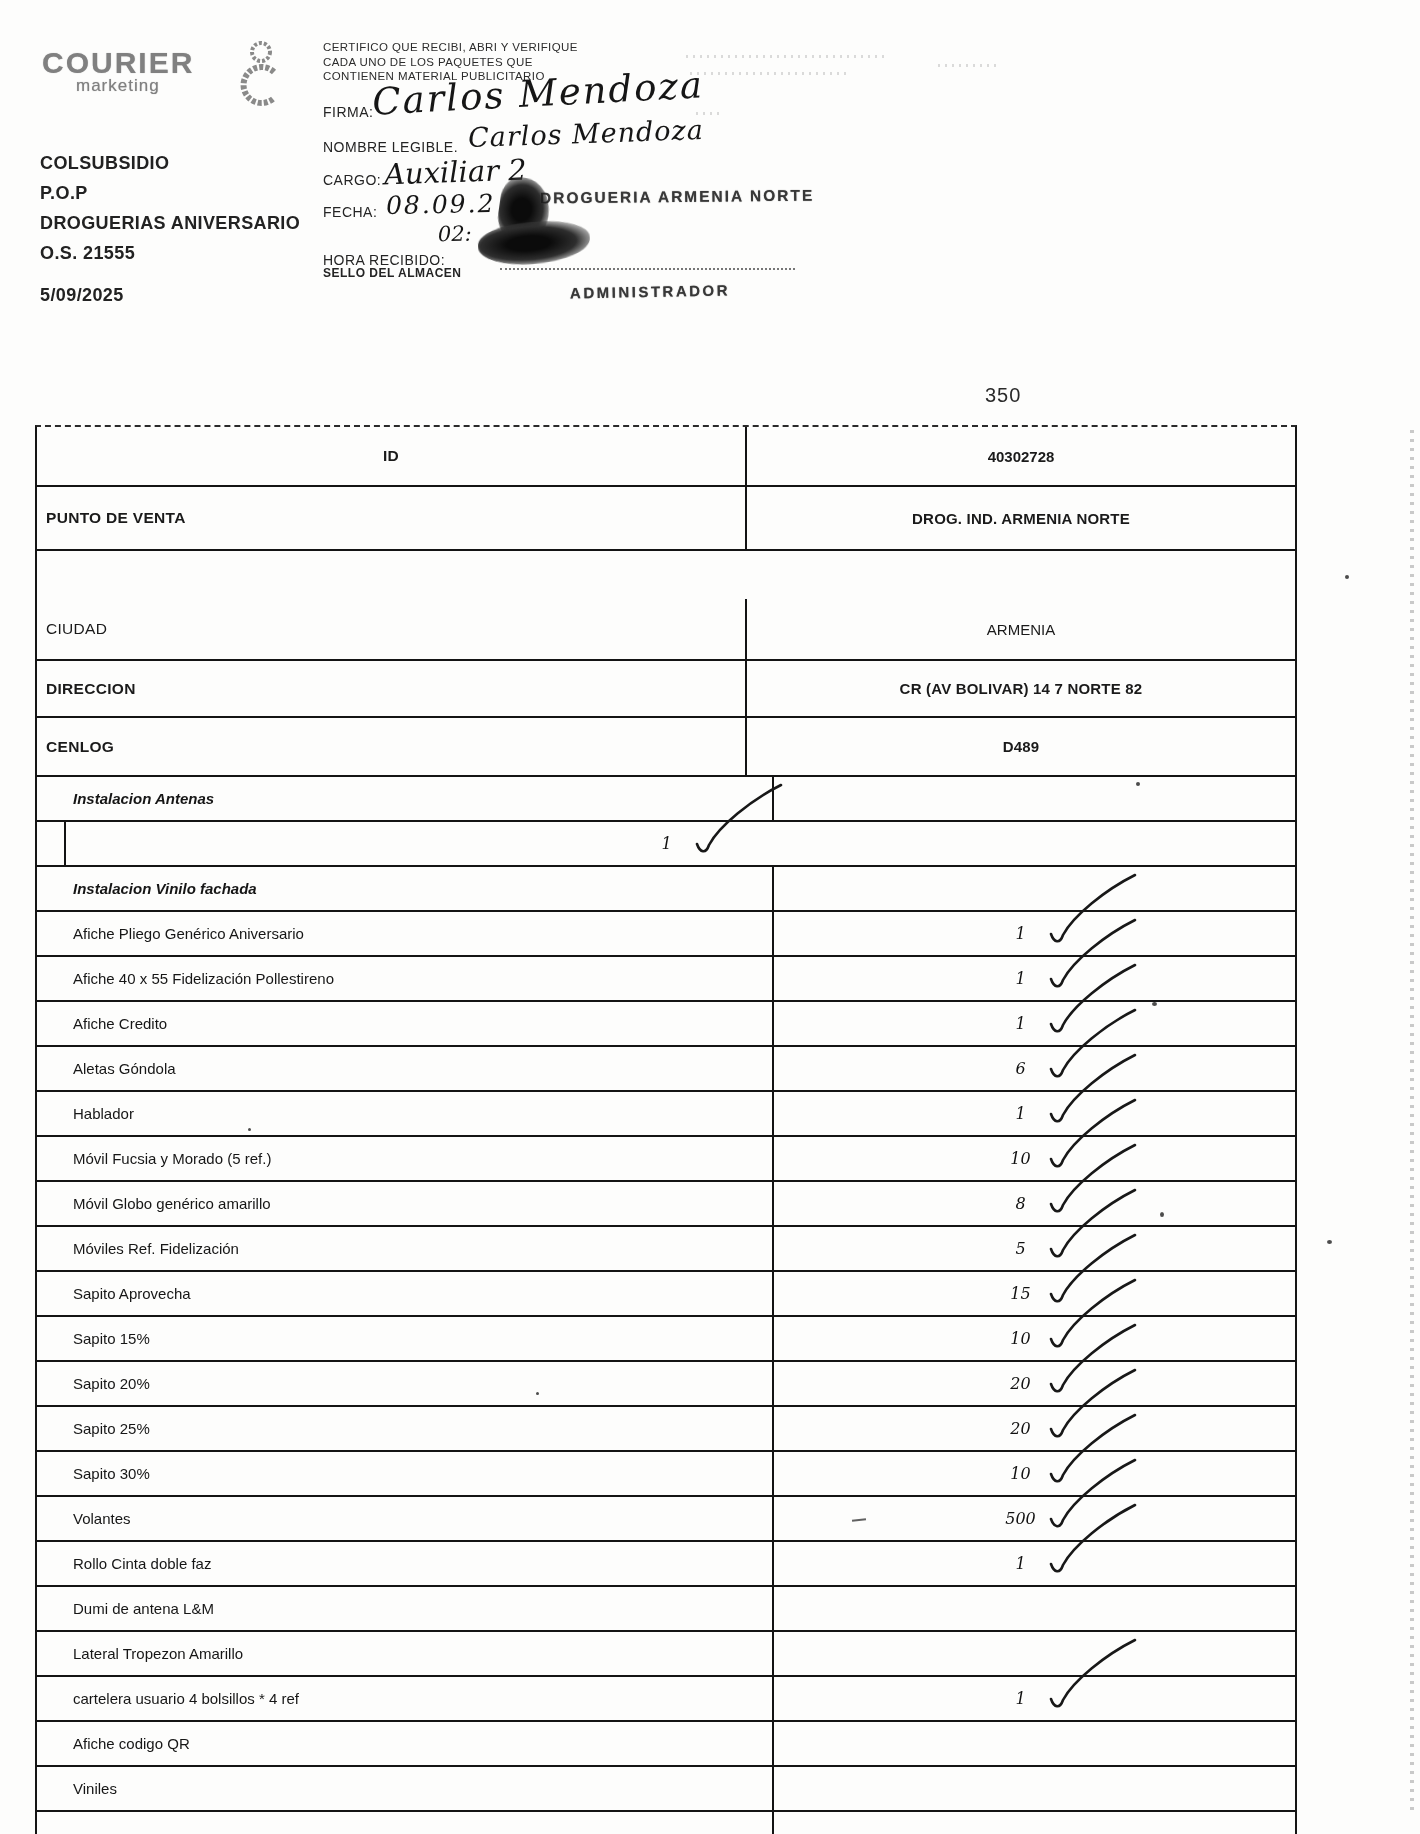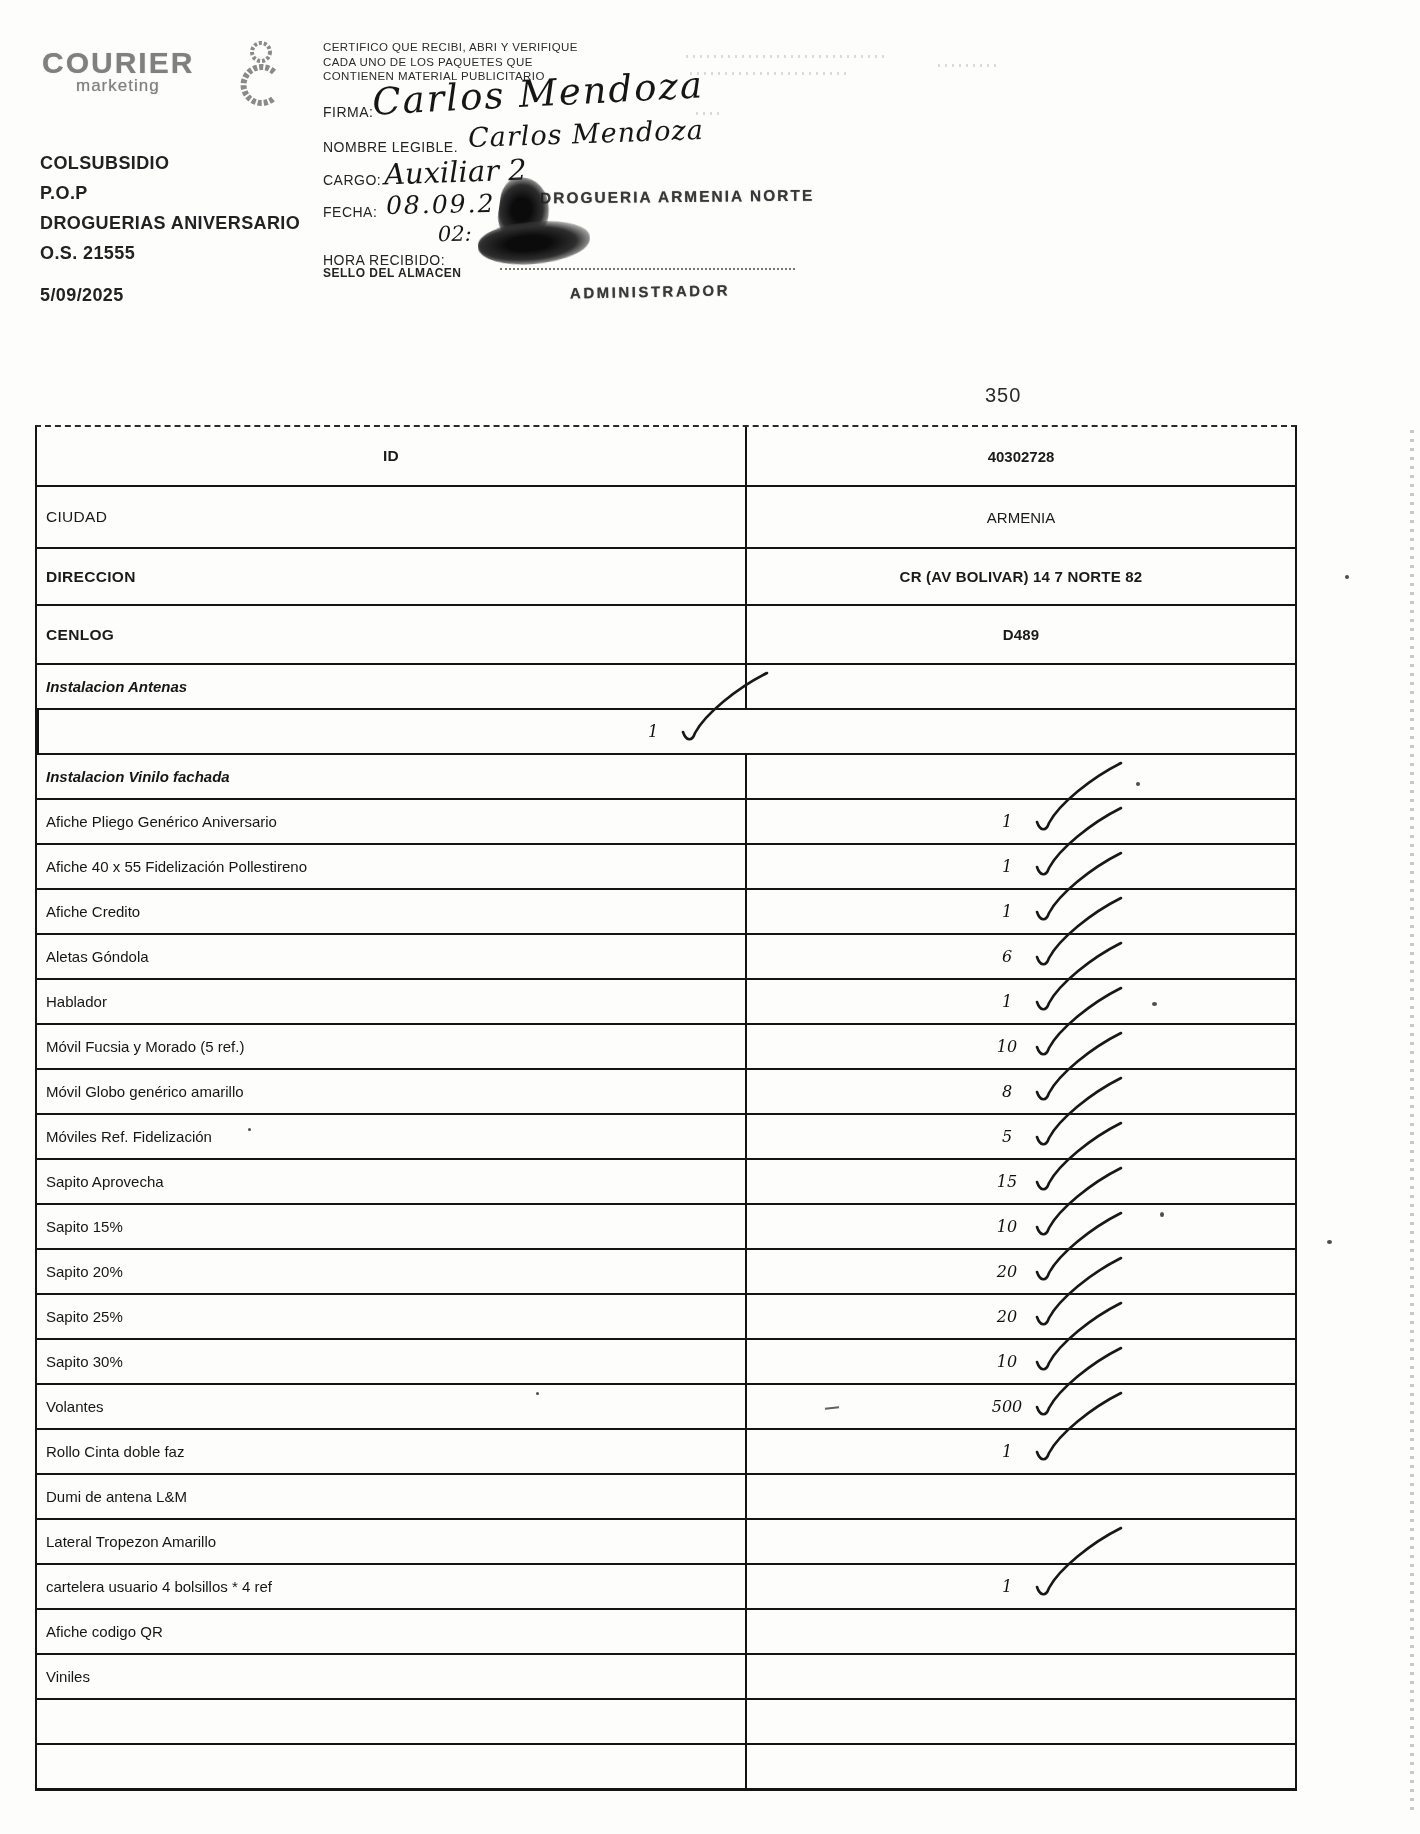--- a/index.html
+++ b/index.html
@@ -53,30 +53,30 @@
              border-left:2px solid #151515;border-right:2px solid #151515;
              border-top:2px dashed #2a2a2a;border-bottom:3px solid #151515;}
   .trow{display:flex;border-bottom:2.5px solid #141414;position:relative;}
   .trow:last-child{border-bottom:none;}
   .cell{box-sizing:border-box;}
   .cell.label{width:708px;display:flex;align-items:center;padding-left:9px;font-size:15px;}
   .cell.value{flex:1;border-left:2px solid #131313;display:flex;align-items:center;
               justify-content:center;font-size:15px;position:relative;}
   .trow.info.h-id{height:58px;}
   .trow.info.h-pv{height:62px;}
-  .trow.info.h-ci{height:60px;}
+  .trow.info.h-ci{height:60px;margin-top:48px;}
   .trow.info.h-di{height:55px;}
   .trow.info.h-ce{height:57px;}
   .trow.info .cell.label{font-weight:700;font-size:15.5px;letter-spacing:.3px;}
   .trow.info.h-id .cell.label{justify-content:center;padding-left:0;}
   .trow.info.h-ci .cell.label{font-weight:500;}
   .val-bold{font-weight:700;letter-spacing:.2px;}
   .val-med{font-weight:600;}
 
-  .trow.item{height:43px;}
+  .trow.item{height:43px;padding-left:27px;}
   .trow.item .cell.label{color:#161616;}
   .trow.item.emph .cell.label{font-weight:700;font-style:italic;}
   .qty{position:relative;z-index:1;font-size:16px;color:#111;right:14px;}
   .checkmark{position:absolute;left:calc(50% + 12px);bottom:3px;overflow:visible;z-index:2;
              pointer-events:none;}
   .pendash{position:absolute;left:78px;top:50%;width:14px;border-top:2px solid #3a3a3a;
            transform:rotate(-6deg);opacity:.8;}
 
   
   .edge-noise{position:absolute;right:6px;top:430px;width:4px;height:1380px;
@@ -139,20 +139,24 @@
   <div class="faint f3"></div>
   <div class="faint f4"></div>
 
   <div class="pagenum">350</div>
 
   <div class="doc-table">
     <div class="trow info h-id">
       <div class="cell label">ID</div>
       <div class="cell value val-med">40302728</div>
     </div>
+    <div class="trow info h-pv">
+      <div class="cell label">PUNTO DE VENTA</div>
+      <div class="cell value val-bold">DROG. IND. ARMENIA NORTE</div>
+    </div>
     <div class="trow info h-ci">
       <div class="cell label">CIUDAD</div>
       <div class="cell value">ARMENIA</div>
     </div>
     <div class="trow info h-di">
       <div class="cell label">DIRECCION</div>
       <div class="cell value val-bold">CR (AV BOLIVAR) 14 7 NORTE 82</div>
     </div>
     <div class="trow info h-ce">
       <div class="cell label">CENLOG</div>

